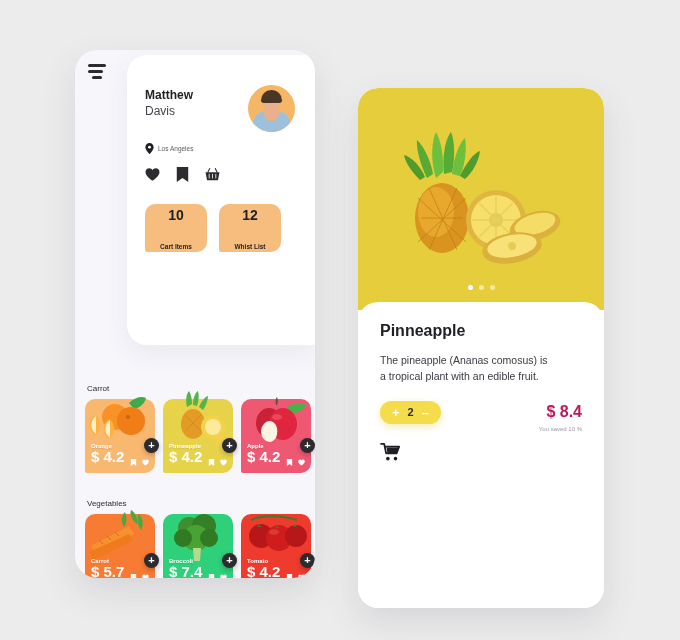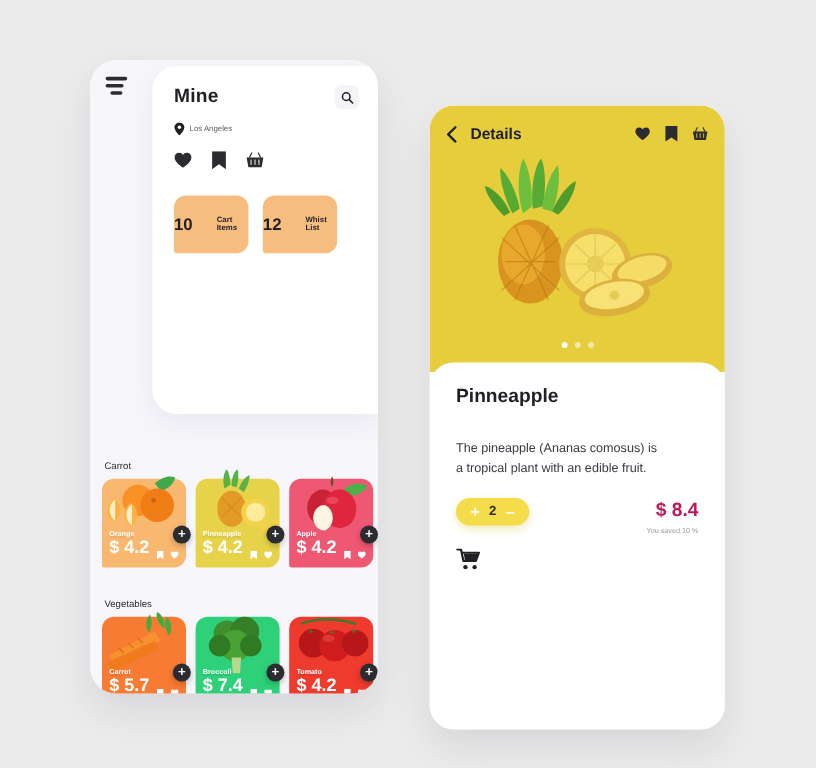--- a/index.html
+++ b/index.html
@@ -67,21 +67,21 @@
   .pc-loc svg { width: 9px; height: 11px; flex:none; }
   .pc-loc span { font-size: 6.5px; color:#5b5b63; }
 
   .pc-icons { display:flex; align-items:center; gap: 15px; margin-top: 13px; }
   .pc-icons svg { width: 15px; height: 15px; }
 
   .pc-stats { display:flex; gap: 12px; margin-top: 22px; }
   .stat {
     width: 62px; height: 48px; background:#f6bd7e;
     border-radius: 10px 10px 10px 2px;
-    display:flex; flex-direction:row; align-items:center; justify-content:center; gap:20px;
+    display:flex; flex-direction:column; align-items:center; justify-content:center; gap:20px;text-align:center;
   }
   .stat-num { font-size: 14px; font-weight: 700; color:#1f1f24; }
   .stat-lbl { font-size: 6.5px; font-weight: 700; color:#1f1f24; }
 
   .fav-title {
     position:absolute; left:0; right:0; top: 312px; text-align:center;
     font-size: 11.5px; font-weight: 700; color:#1f1f24;
   }
   .sec-label { position:absolute; font-size: 8px; color:#2b2b30; }
   #lbl-fruits { left: 12px; top: 334px; }
@@ -146,21 +146,21 @@
   .dot { width: 5px; height: 5px; border-radius:50%; background: rgba(255,255,255,.55); }
   .dot.on { background:#ffffff; }
 
   #detail-sheet {
     position:absolute; left:0; top: 214px; width: 246px; height: 306px;
     background:#ffffff; border-radius: 20px 20px 20px 20px;
     padding: 20px 22px 0 22px;
   }
   .prod-title { font-size: 16px; font-weight: 700; color:#1f1f24; }
   .prod-sub { font-size: 8.5px; color:#8a8a92; margin-top: 7px; }
-  .prod-desc { font-size: 10.5px; color:#3a3a42; line-height: 1.55; margin-top: 26px; max-width: 170px; }
+  .prod-desc { font-size: 10.5px; color:#3a3a42; line-height: 1.55; margin-top: 12px; max-width: 170px; }
 
   .buy-row { display:flex; align-items:flex-start; justify-content:space-between; margin-top: 16px; }
   .stepper {
     display:flex; align-items:center; gap: 8px;
     background:#f5dc4b; border-radius: 14px;
     padding: 5px 12px; box-shadow: 0 3px 8px rgba(220,200,50,.35);
   }
   .stepper .sg { font-size: 13px; font-weight: 700; color:#ffffff; line-height:1; }
   .stepper .sv { font-size: 11px; font-weight: 700; color:#2b2b30; line-height:1; }
   .price-wrap { text-align:right; padding-top: 2px; }
@@ -177,30 +177,33 @@
   <div id="phone-left">
 
     <div id="hamburger">
       <i></i>
       <i></i>
       <i></i>
     </div>
 
     <div class="profile-card">
 
-      <div class="pc-head">
-        <div class="pc-title">Mine</div>
-        <div class="search-btn">
-          <svg viewBox="0 0 16 16" fill="none">
-            <circle cx="6.6" cy="6.6" r="4.6" stroke="#1f1f24" stroke-width="1.8"></circle>
-            <path d="M10.2 10.2L14.4 14.4" stroke="#1f1f24" stroke-width="1.8" stroke-linecap="round"></path>
-          </svg>
-        </div>
-      </div>
-
+
+      <div class="pc-user">
+        <div>
+          <div class="pc-name">Matthew</div>
+          <div class="pc-surname">Davis</div>
+        </div>
+        <div class="avatar">
+          <div class="av-body"></div>
+          <div class="av-collar"></div>
+          <div class="av-face"></div>
+          <div class="av-hair"></div>
+        </div>
+      </div>
 
       <div class="pc-loc">
         <svg viewBox="0 0 12 16">
           <path d="M6 0C2.7 0 0 2.7 0 6c0 4.2 6 10 6 10s6-5.8 6-10c0-3.3-2.7-6-6-6z" fill="#1f1f24"></path>
           <circle cx="6" cy="6" r="2.1" fill="#ffffff"></circle>
         </svg>
         <span>Los Angeles</span>
       </div>
 
       <div class="pc-icons">
@@ -373,41 +376,20 @@
             </svg>
         </div>
         <div class="plus-btn">+</div>
       </div>
     </div>
   </div>
 
   <div id="phone-right">
 
     <div id="hero">
-      <div class="hero-bar">
-        <div class="hero-left">
-          <svg class="back-ic" viewBox="0 0 9 14">
-            <path d="M7.5 1L1.5 7l6 6" stroke="#1f1f24" stroke-width="1.9" fill="none" stroke-linecap="round" stroke-linejoin="round"></path>
-          </svg>
-          <div class="hero-title">Details</div>
-        </div>
-        <div class="hero-icons">
-          <svg viewBox="0 0 18 16">
-              <path d="M9 15.4S.6 10.3.6 5.2C.6 2.5 2.6.6 5.1.6c1.7 0 3.1.9 3.9 2.2C9.8 1.5 11.2.6 12.9.6c2.5 0 4.5 1.9 4.5 4.6 0 5.1-8.4 10.2-8.4 10.2z" fill="#2b2b30"></path>
-            </svg>
-          <svg viewBox="0 0 13 17">
-              <path d="M0 0h13v17l-6.5-4.6L0 17z" fill="#2b2b30"></path>
-            </svg>
-          <svg viewBox="0 0 20 17">
-            <path d="M6.3 0.6L4 5.2M13.7 0.6L16 5.2" stroke="#2b2b30" stroke-width="1.4" stroke-linecap="round" fill="none"></path>
-            <path d="M0.7 5.4h18.6l-2 10.9H2.7z" fill="#2b2b30"></path>
-            <path d="M5.6 8.2v5M10 8.2v5M14.4 8.2v5" stroke="#e6cd3c" stroke-width="1.1" stroke-linecap="round"></path>
-          </svg>
-        </div>
-      </div>
 
       <svg id="pineapple-art" viewBox="0 0 175 140">
         <g>
           <path d="M40 48C34 30 36 10 40 2c5 8 8 26 7 40z" fill="#6fbf3f"></path>
           <path d="M48 44C46 24 50 8 55 2c4 9 4 28 1 40z" fill="#57aa33"></path>
           <path d="M56 44c2-18 8-32 13-36 2 10 0 28-5 38z" fill="#6fbf3f"></path>
           <path d="M31 48C24 34 20 18 21 10c7 6 14 22 16 34z" fill="#57aa33"></path>
           <path d="M64 46c6-13 14-23 20-25-1 10-8 22-15 28z" fill="#4f9b2c"></path>
           <path d="M24 50C16 42 9 32 8 25c8 2 17 12 21 22z" fill="#4f9b2c"></path>
         </g>

